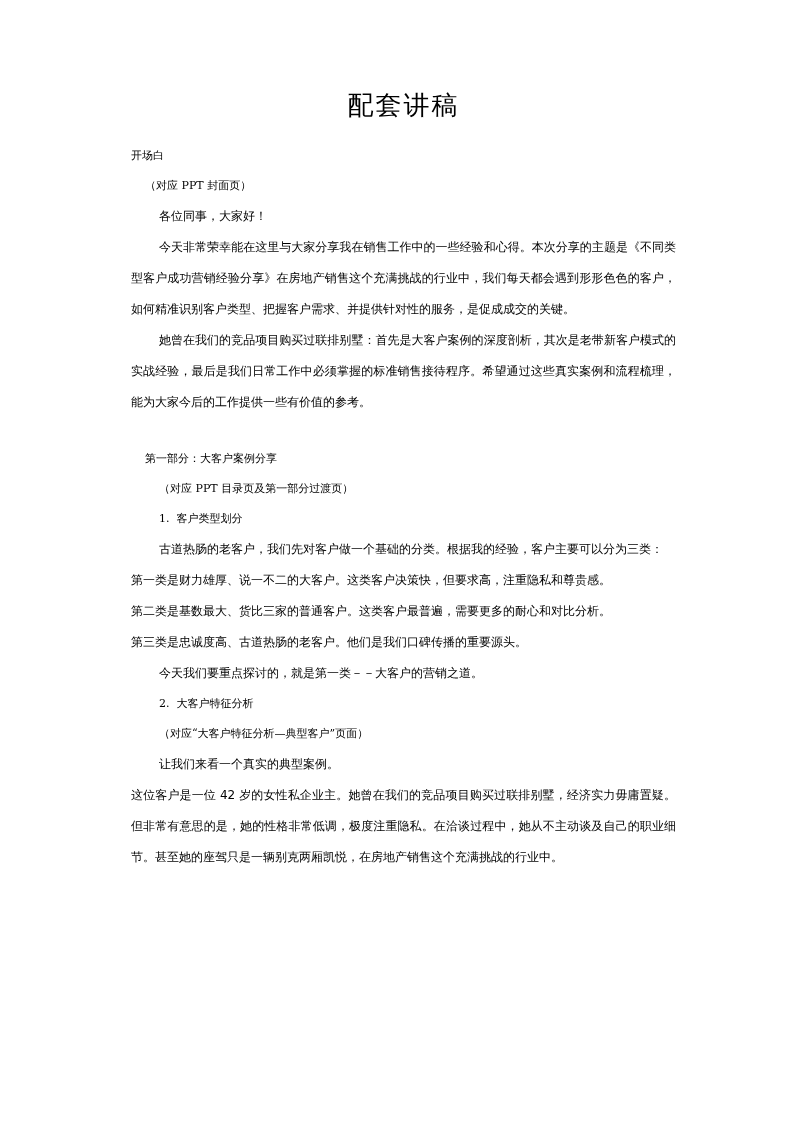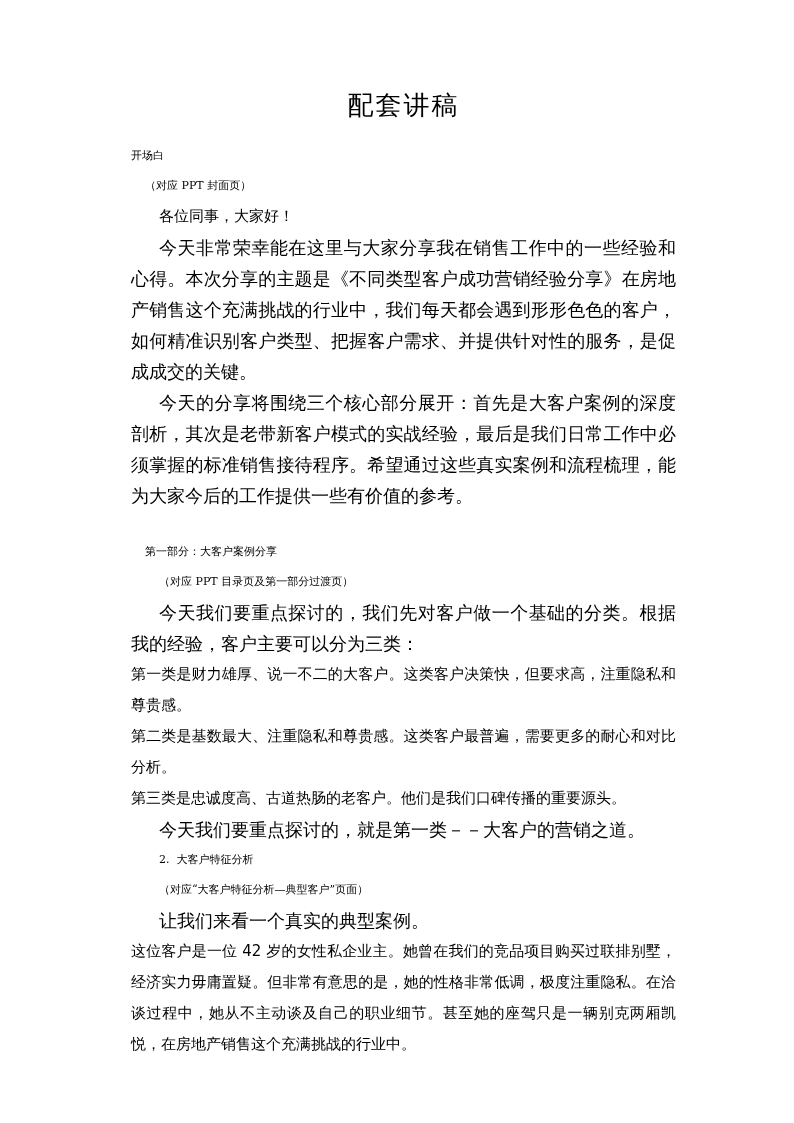--- a/index.html
+++ b/index.html
@@ -51,31 +51,31 @@
     line-height: 30px;
     margin: 0;
     white-space: nowrap;
   }
   .indent1 { padding-left: 28px; }
   .indent-half { padding-left: 14px; }
 
   
   .body-para {
     font-family: "DejaVu Sans", "Liberation Sans", sans-serif;
-    font-size: 18px;
+    font-size: 12px;
     line-height: 31px;
     margin: 0;
     text-align: justify;
     text-justify: inter-ideograph;
     text-indent: 28px;
     letter-spacing: 0px;
   }
   .body-line {
     font-family: "DejaVu Sans", "Liberation Sans", sans-serif;
-    font-size: 15px;
+    font-size: 12px;
     line-height: 31px;
     margin: 0;
     text-align: justify;
     text-justify: inter-ideograph;
     text-indent: 0;
     white-space: normal;
   }
   b, .bold { font-weight: 400; }
 
   .gap-lg { height: 26px; }
@@ -93,35 +93,36 @@
     <div class="t-title-block"></div>
 
     <p class="serif-line">开场白</p>
 
     <p class="serif-line indent-half">（对应 PPT 封面页）</p>
 
     <p class="body-line indent1">各位同事，大家好！</p>
 
     <p class="body-para"><span>今天非常荣幸能在这里与大家分享我在销售工作中的一些经验和心得。本次分享的主题是</span><span>《不同类型客户成功营销经验分享》</span><span>在房地产销售这个充满挑战的行业中，我们每天都会遇到形形色色的客户，如何精准识别客户类型、把握客户需求、并提供针对性的服务，是促成成交的关键。</span></p>
 
-    <p class="body-para">今天的分享将围绕三个核心部分展开：首先是大客户案例的深度剖析，其次是老带新客户模式的实战经验，最后是我们日常工作中必须掌握的标准销售接待程序。希望通过这些真实案例和流程梳理，能为大家今后的工作提供一些有价值的参考。</p>
+    <p class="body-para">她曾在我们的竞品项目购买过联排别墅：首先是大客户案例的深度剖析，其次是老带新客户模式的实战经验，最后是我们日常工作中必须掌握的标准销售接待程序。希望通过这些真实案例和流程梳理，能为大家今后的工作提供一些有价值的参考。</p>
 
     <div class="gap-lg"></div>
 
     <p class="serif-line indent-half">第一部分：大客户案例分享</p>
 
     <p class="serif-line indent1">（对应 PPT 目录页及第一部分过渡页）</p>
 
+    <p class="serif-line indent1"><span>1.</span>&nbsp;&nbsp;<span>客户类型划分</span></p>
 
 
-    <p class="body-para">今天我们要重点探讨的，我们先对客户做一个基础的分类。根据我的经验，客户主要可以分为三类：</p>
+    <p class="body-para">古道热肠的老客户，我们先对客户做一个基础的分类。根据我的经验，客户主要可以分为三类：</p>
 
     <p class="body-line"><span>第一类是</span><b>财力雄厚、说一不二的大客户</b><span>。这类客户决策快，但要求高，注重隐私和尊贵感。</span></p>
 
-    <p class="body-line"><span>第二类是</span><b>基数最大、注重隐私和尊贵感</b><span>。这类客户最普遍，需要更多的耐心和对比分析。</span></p>
+    <p class="body-line"><span>第二类是</span><b>基数最大、货比三家的普通客户</b><span>。这类客户最普遍，需要更多的耐心和对比分析。</span></p>
 
     <p class="body-line"><span>第三类是</span><b>忠诚度高、古道热肠的老客户</b><span>。他们是我们口碑传播的重要源头。</span></p>
 
     <p class="body-para">今天我们要重点探讨的，就是第一类－－大客户的营销之道。</p>
 
     <p class="serif-line indent1"><span>2.</span>&nbsp;&nbsp;<span>大客户特征分析</span></p>
 
     <p class="serif-line indent1">（对应“大客户特征分析—典型客户”页面）</p>
 
     <p class="body-para">让我们来看一个真实的典型案例。</p>

